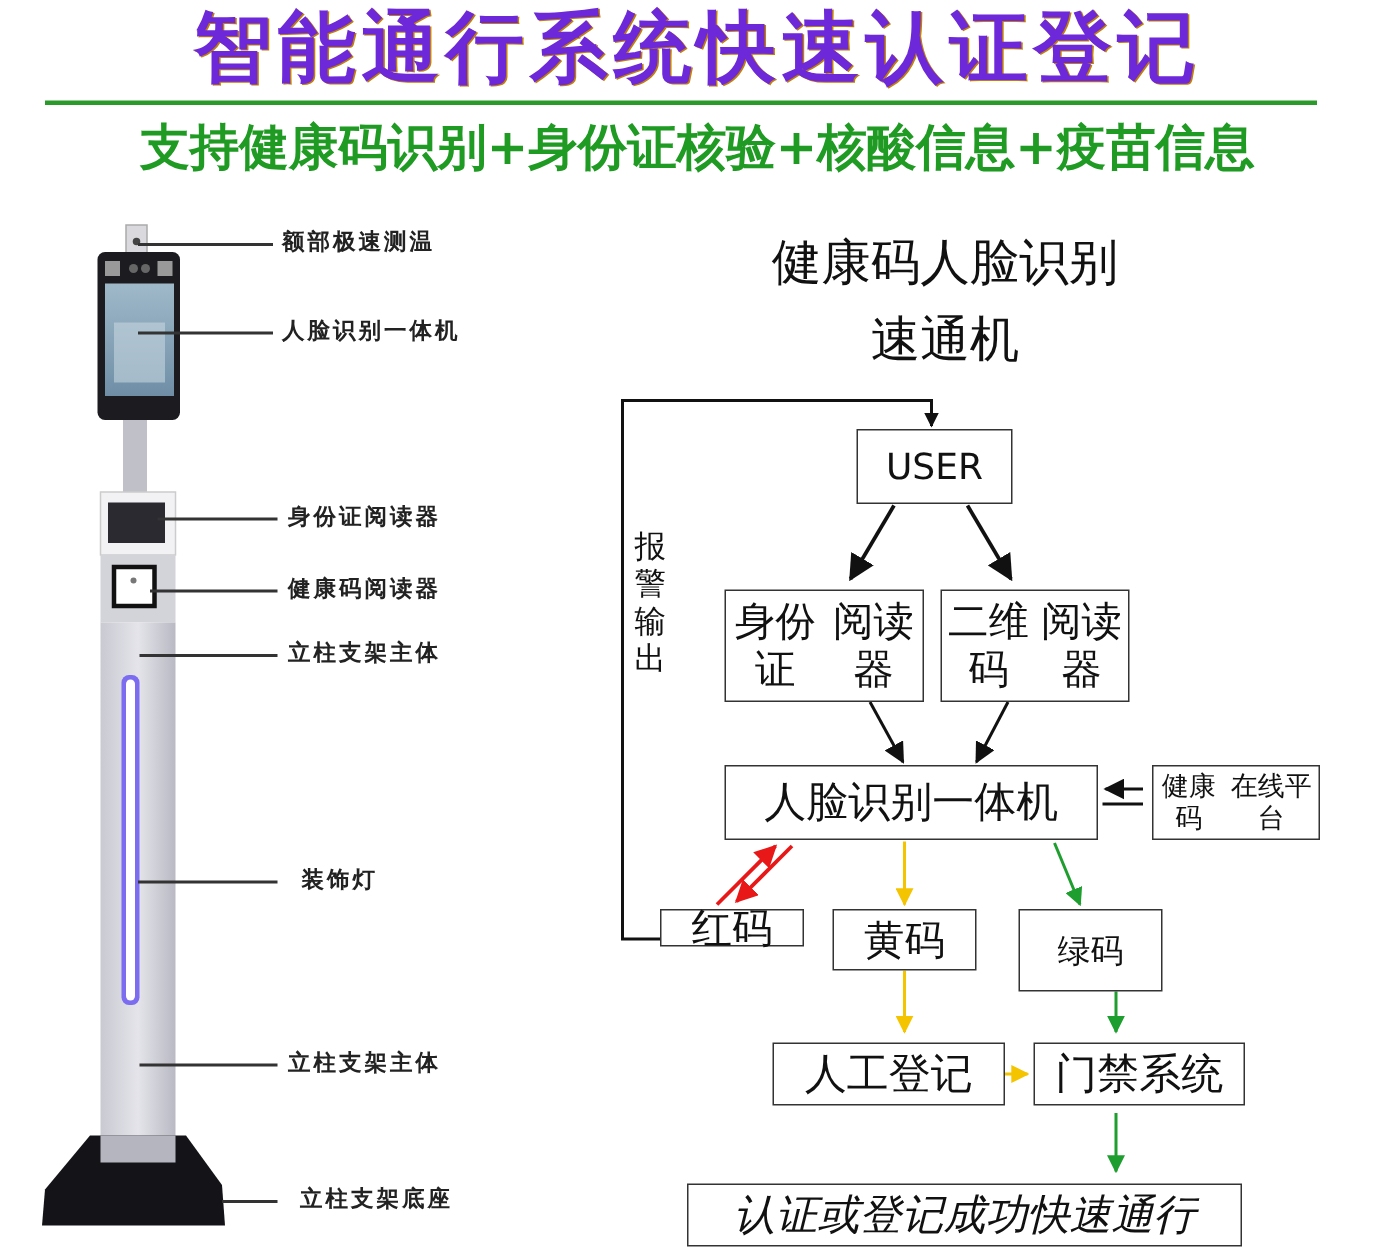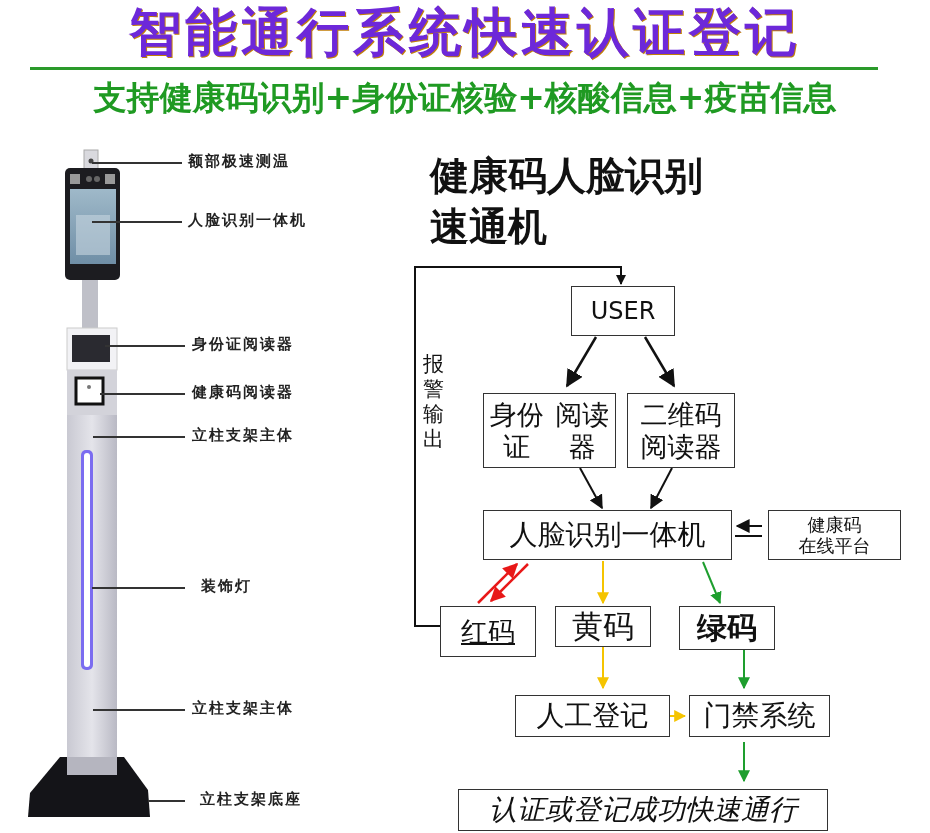--- a/index.html
+++ b/index.html
@@ -7,22 +7,22 @@
          font-family:"DejaVu Sans", sans-serif; color:#111; }
   .abs { position:absolute; }
   .title-main { left:0; top:2px; width:930px; text-align:center; font-size:52px; font-weight:bold;
                 color:#6d28d9; letter-spacing:4px; line-height:60px;
                 text-shadow: 1px 1px 0 #c27f08; }
   .title-rule { left:30px; top:67px; width:848px; height:3px; background:#2a9a2a; }
   .subtitle { left:0; top:75px; width:930px; text-align:center; font-size:33px; font-weight:bold;
               color:#1f9a22; line-height:46px; }
   .callout-label { font-size:15px; font-weight:bold; color:#222; letter-spacing:2px; white-space:nowrap; }
   .callout-line { height:1.5px; background:#333; }
-  .fc-title { font-family:"DejaVu Serif", serif; font-weight:bold; font-size:39px; color:#111;
-              line-height:46px; }
+  .fc-title { font-family:"DejaVu Serif", serif; font-weight:normal; font-size:33px; color:#111;
+              text-align:center; line-height:46px; }
   .box { border:1.5px solid #333; background:#fff; box-sizing:border-box;
          display:flex; align-items:center; justify-content:center; text-align:center;
          color:#111; }
   .box span { display:block; }
   .vlabel { font-size:21px; line-height:25px; width:24px; text-align:right; }
 </style>
 </head>
 <body>
 
 <div class="abs title-main">智能通行系统快速认证登记</div>
@@ -146,43 +146,43 @@
 
 <div class="abs box" style="left:571px;top:286px;width:104px;height:50px;font-size:24px;">
   <span>USER</span>
 </div>
 
 <div class="abs box" style="left:483px;top:393px;width:133px;height:75px;font-size:27px;line-height:32px;flex-direction:row;">
   <span>身份证</span>
   <span>阅读器</span>
 </div>
 
-<div class="abs box" style="left:627px;top:393px;width:108px;height:75px;font-size:27px;line-height:32px;flex-direction:column;">
+<div class="abs box" style="left:627px;top:393px;width:126px;height:75px;font-size:27px;line-height:32px;flex-direction:row;">
   <span>二维码</span>
   <span>阅读器</span>
 </div>
 
 <div class="abs box" style="left:483px;top:510px;width:249px;height:50px;font-size:28px;">
   <span>人脸识别一体机</span>
 </div>
 
-<div class="abs box" style="left:768px;top:510px;width:133px;height:50px;font-size:18px;line-height:21px;flex-direction:column;">
+<div class="abs box" style="left:768px;top:510px;width:112px;height:50px;font-size:18px;line-height:21px;flex-direction:row;">
   <span>健康码</span>
   <span>在线平台</span>
 </div>
 
-<div class="abs box" style="left:440px;top:606px;width:96px;height:51px;font-size:27px;text-decoration:underline;">
+<div class="abs box" style="left:440px;top:606px;width:96px;height:25px;font-size:27px;">
   <span>红码</span>
 </div>
 
-<div class="abs box" style="left:555px;top:606px;width:96px;height:41px;font-size:31px;align-items:center;">
+<div class="abs box" style="left:555px;top:606px;width:96px;height:41px;font-size:27px;align-items:center;">
   <span>黄码</span>
 </div>
 
-<div class="abs box" style="left:679px;top:606px;width:96px;height:44px;font-size:30px;font-weight:bold;">
+<div class="abs box" style="left:679px;top:606px;width:96px;height:55px;font-size:22px;">
   <span>绿码</span>
 </div>
 
 <div class="abs box" style="left:515px;top:695px;width:155px;height:42px;font-size:28px;">
   <span>人工登记</span>
 </div>
 
 <div class="abs box" style="left:689px;top:695px;width:141px;height:42px;font-size:28px;">
   <span>门禁系统</span>
 </div>

